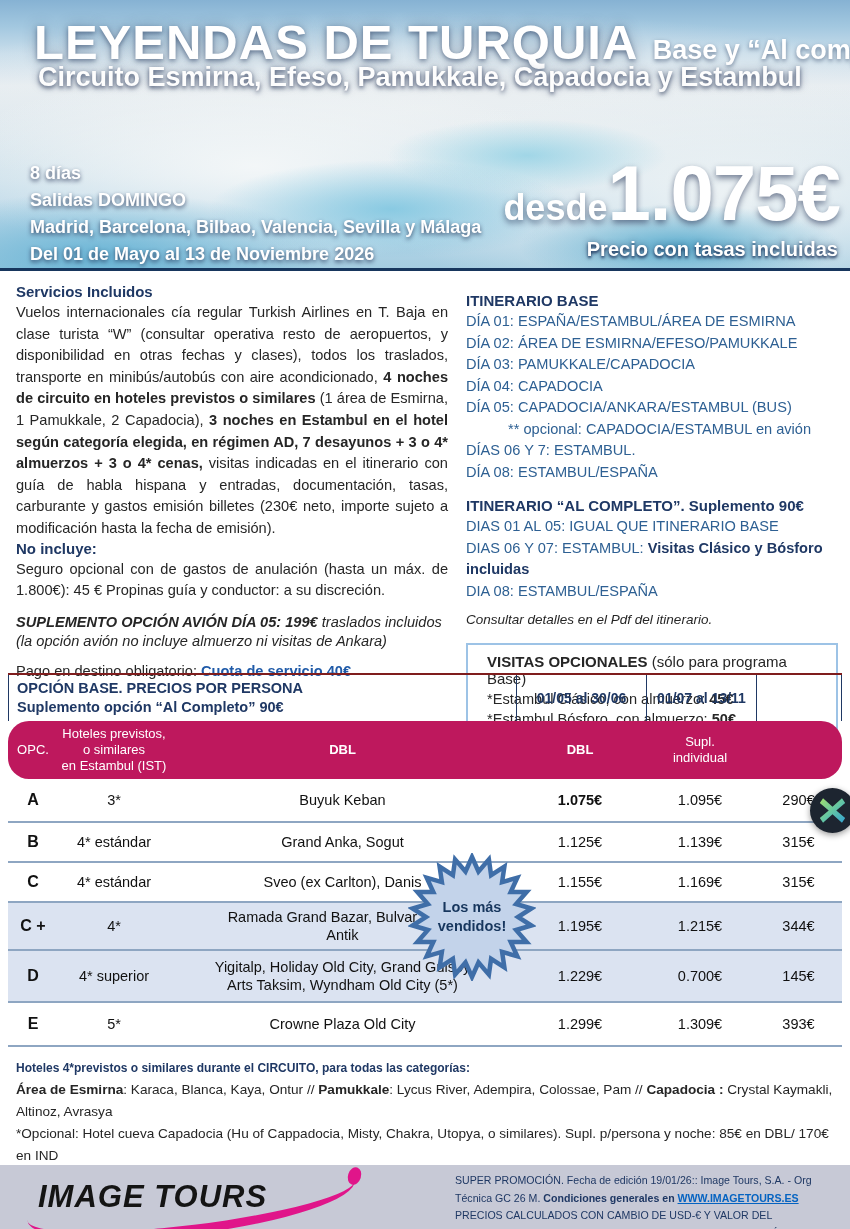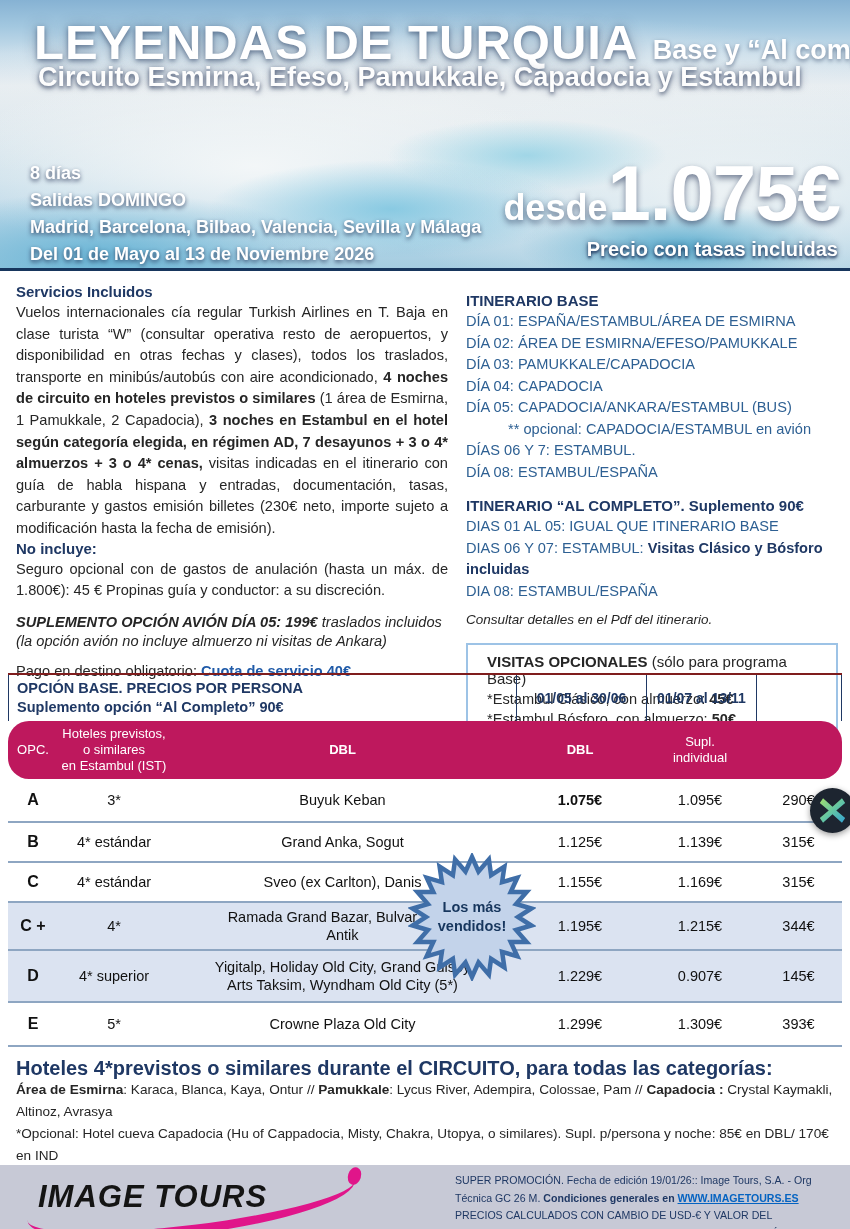--- a/index.html
+++ b/index.html
@@ -72,21 +72,21 @@
   .trow.hl{background:#dbe3f1;}
   .r-a{height:42px;} .r-b{height:38px;} .r-c{height:38px;} .r-cp{height:46px;} .r-d{height:50px;} .r-e{height:42px;}
   .bold-price{font-weight:bold;font-size:17px;}
   .badge{position:absolute;left:400px;top:178px;width:128px;height:128px;}
   .badge svg{position:absolute;left:0;top:0;}
   .badge-text{position:absolute;left:0;top:0;width:128px;height:128px;display:flex;flex-direction:column;
     align-items:center;justify-content:center;color:#17365d;font-weight:bold;font-size:14.5px;line-height:19px;}
 
   
   .hotels-note{margin:10px 16px 0 16px;font-size:13.6px;line-height:22px;color:#262626;}
-  .hotels-note .t{color:#1f3864;font-weight:bold;font-size:20px;}
+  .hotels-note .t{color:#1f3864;font-weight:bold;font-size:12px;}
   .cond-box{margin:10px 10px 0 10px;border:1.5px solid #1f3864;padding:6px 10px;font-size:12.9px;line-height:17.8px;color:#1a1a1a;}
   .cond-box .lead{font-weight:bold;font-style:italic;}
   .cond-box .it{font-style:italic;}
 
   
   .footer{position:absolute;left:0;bottom:0;width:850px;height:64px;background:#c7c9d6;}
   .logo{position:absolute;left:38px;top:14px;width:360px;}
   .logo-text{font-style:italic;font-weight:bold;font-size:31px;color:#141414;letter-spacing:1px;position:relative;z-index:2;}
   .logo-swoosh{position:absolute;left:-12px;top:-12px;width:330px;height:58px;border-bottom:9px solid #e0158a;
     border-radius:50%;transform:rotate(-7deg);z-index:1;}
@@ -217,21 +217,21 @@
       <div class="cell">1.195€</div>
       <div class="cell">1.215€</div>
       <div class="cell">344€</div>
     </div>
     <div class="trow r-d hl">
       <div class="cell opc">D</div>
       <div class="cell">4* superior</div>
       <div class="cell">Yigitalp, Holiday Old City, Grand Gulsoy
 Arts Taksim, Wyndham Old City (5*)</div>
       <div class="cell">1.229€</div>
-      <div class="cell">0.907€</div>
+      <div class="cell">0.700€</div>
       <div class="cell">145€</div>
     </div>
     <div class="trow r-e">
       <div class="cell opc">E</div>
       <div class="cell">5*</div>
       <div class="cell">Crowne Plaza Old City</div>
       <div class="cell">1.299€</div>
       <div class="cell">1.309€</div>
       <div class="cell">393€</div>
     </div>

